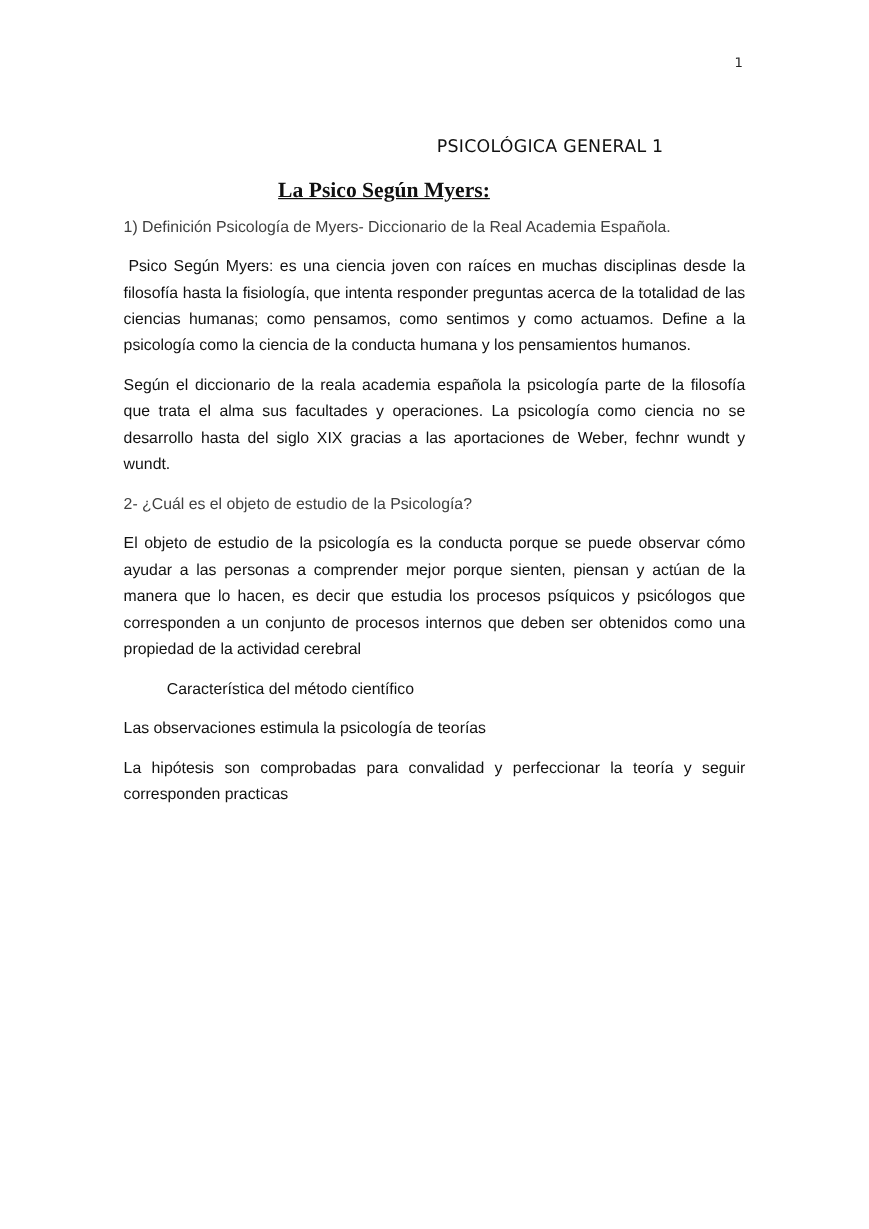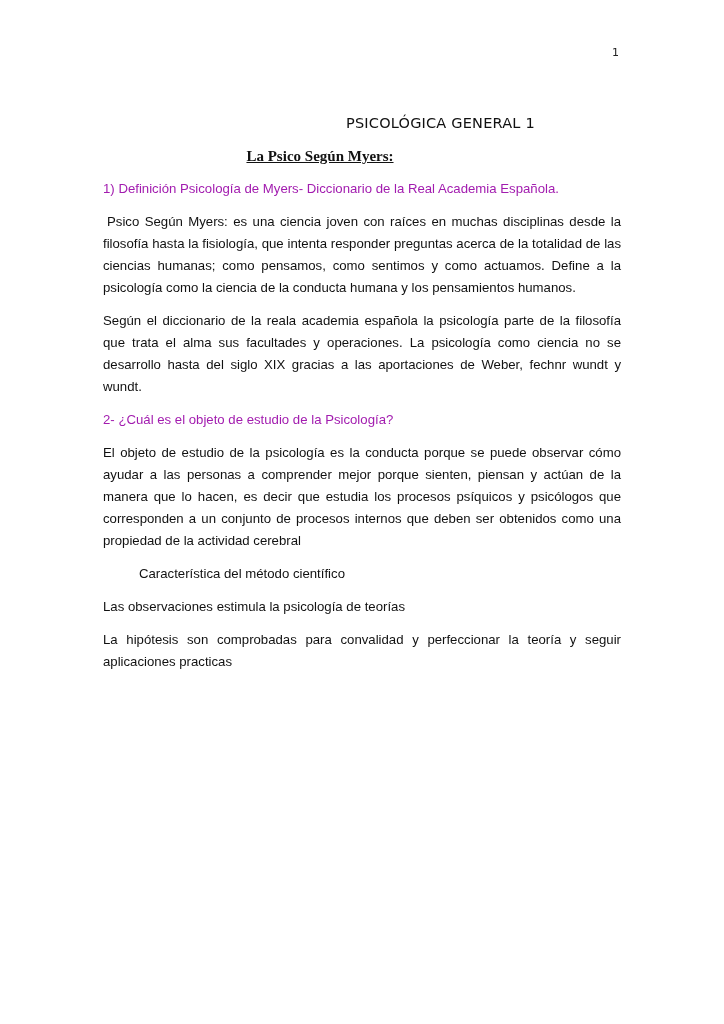--- a/index.html
+++ b/index.html
@@ -19,54 +19,54 @@
       position: absolute;
       top: 46px;
       left: 612px;
       font-family: "DejaVu Sans", sans-serif;
       font-size: 11px;
       color: #222;
     }
     .doc-header {
       position: absolute;
       top: 115px;
-      left: 346px;
+      left: 364px;
       font-family: "DejaVu Sans", sans-serif;
       font-size: 14.5px;
       letter-spacing: 0.2px;
       color: #111;
       white-space: nowrap;
     }
     .doc-title {
       position: absolute;
       top: 148px;
       left: 0;
       width: 640px;
       text-align: center;
       font-family: "Liberation Serif", "DejaVu Serif", serif;
       font-weight: bold;
-      font-size: 15px;
+      font-size: 18px;
       text-decoration: underline;
       color: #111;
     }
     .content {
       position: absolute;
       top: 178px;
       left: 103px;
       width: 518px;
       font-size: 13.2px;
       line-height: 22px;
     }
     .content p {
       margin: 0 0 11px 0;
       text-align: justify;
       text-justify: inter-word;
     }
     .content p.red {
-      color: #a21caf;
+      color: #404040;
     }
     .content p.underline {
       margin-left: 36px;
     }
     .content p.indent {
       text-indent: 4px;
     }
   </style>
 </head>
 <body>
@@ -78,14 +78,14 @@
 <div class="content">
   <p class="red">1) Definición Psicología de Myers- Diccionario de la Real Academia Española.</p>
   <p class="indent">Psico Según Myers: es una ciencia joven con raíces en muchas disciplinas desde la filosofía hasta la fisiología, que intenta responder preguntas acerca de la totalidad de las ciencias humanas; como pensamos, como sentimos y como actuamos. Define a la psicología como la ciencia de la conducta humana y los pensamientos humanos.</p>
   <p>Según el diccionario de la reala academia española  la psicología parte de la filosofía que trata el alma sus facultades y operaciones. La psicología como ciencia no se desarrollo  hasta  del siglo XIX  gracias a las aportaciones de Weber,  fechnr wundt y wundt.</p>
 
   <p class="red">2- ¿Cuál es el objeto de estudio de la Psicología?</p>
   <p>El objeto de estudio de la psicología es la conducta porque se puede observar cómo ayudar a las personas a comprender mejor porque sienten, piensan y actúan de la manera que lo hacen, es decir que estudia los procesos psíquicos y psicólogos que corresponden a un conjunto de procesos internos que deben ser obtenidos como una propiedad de la actividad cerebral</p>
 
   <p class="underline">Característica del método científico</p>
   <p>Las observaciones estimula la psicología de teorías</p>
-  <p>La hipótesis son comprobadas para convalidad y perfeccionar la teoría y seguir aplicaciones practicas</p>
+  <p>La hipótesis son comprobadas para convalidad y perfeccionar la teoría y seguir corresponden practicas</p>
 </div>
 
 </body></html>

